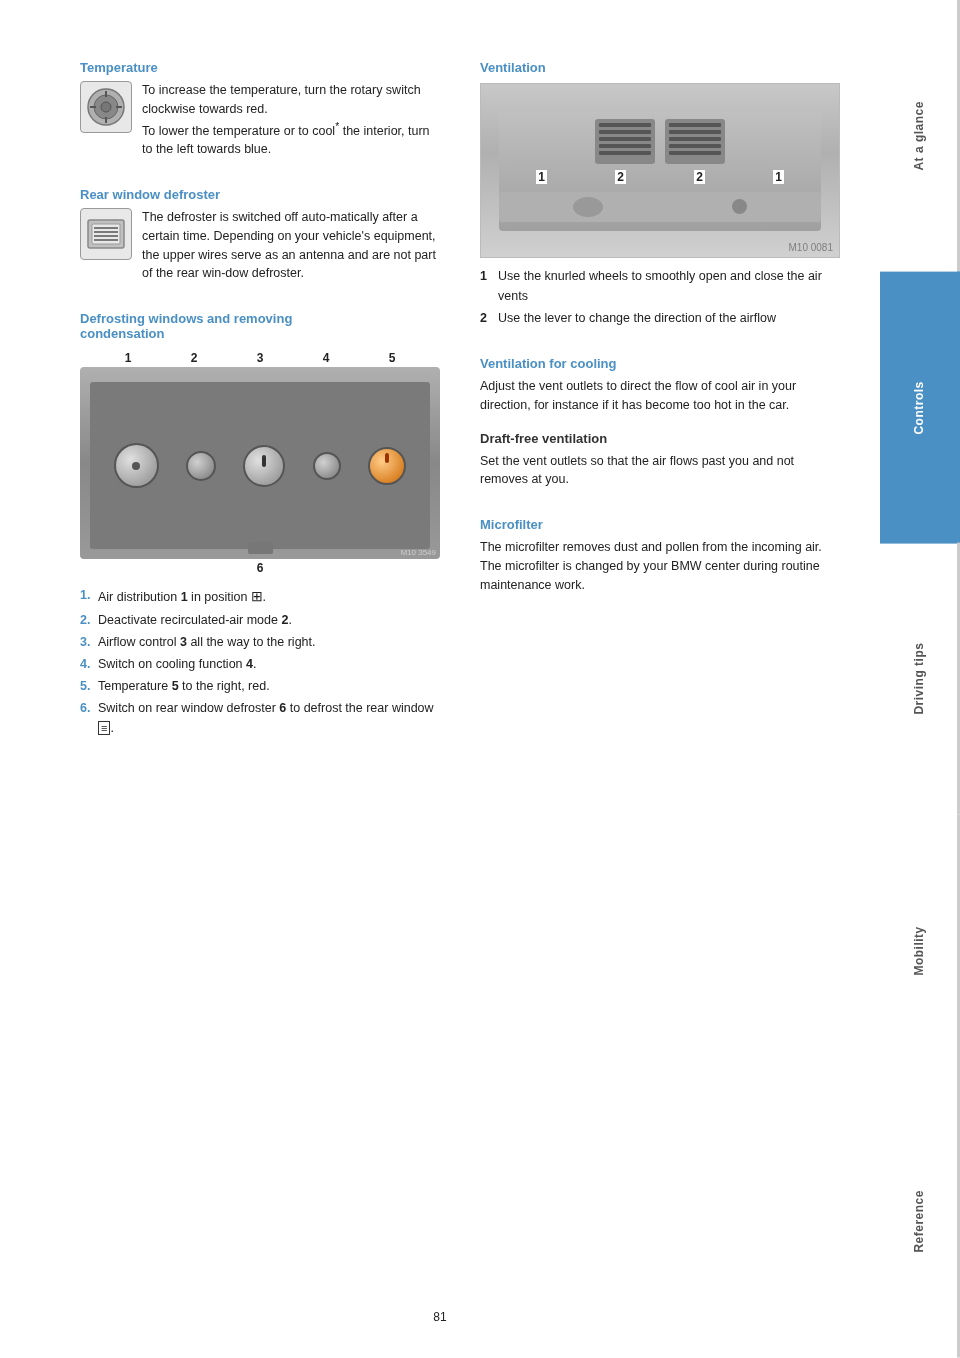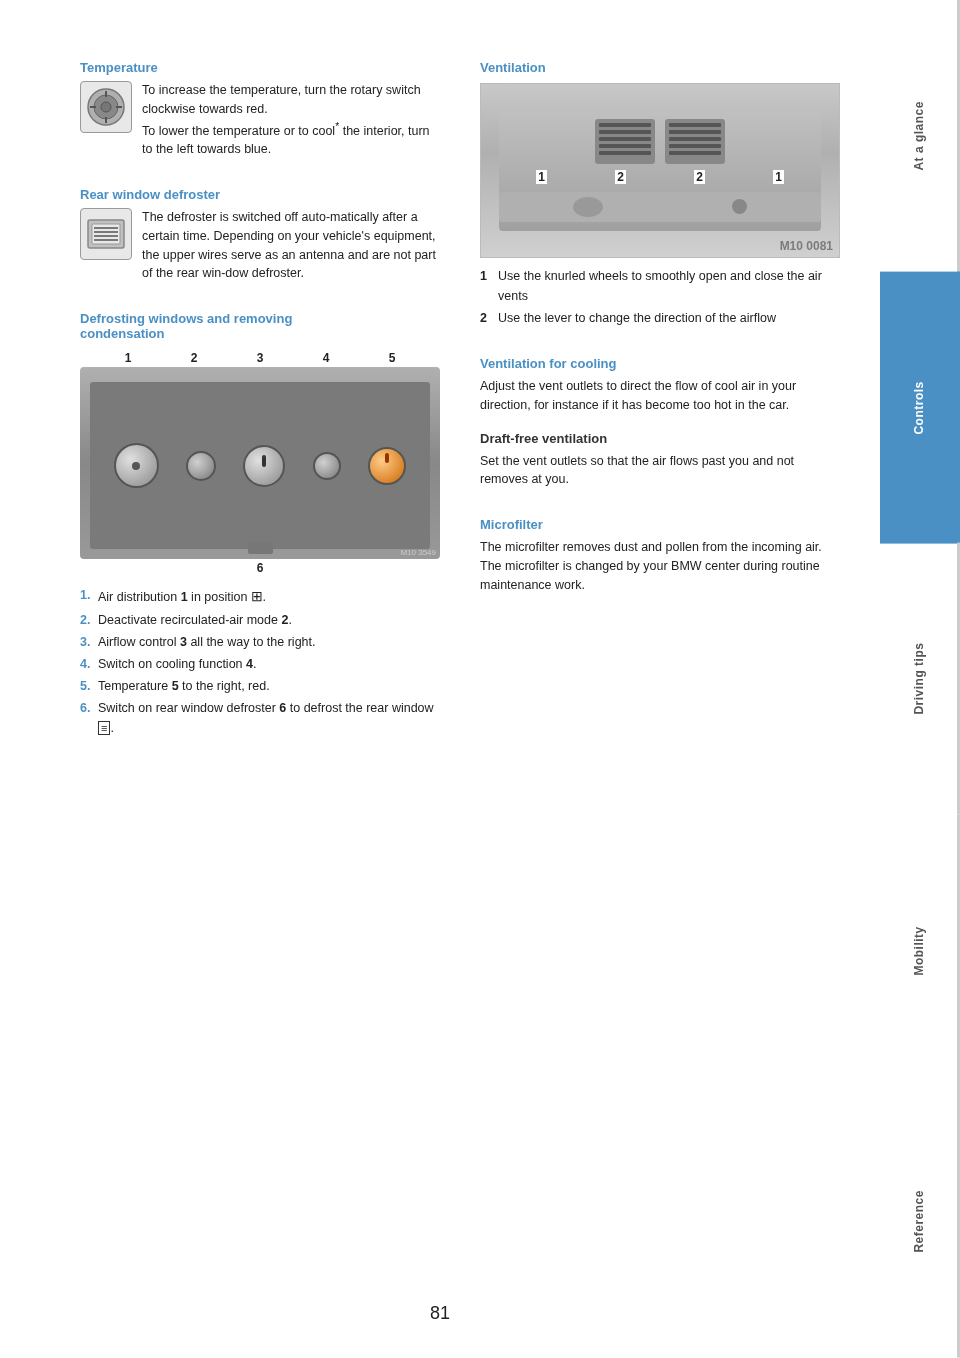--- a/index.html
+++ b/index.html
@@ -153,21 +153,21 @@
       position: absolute;
       bottom: 30px;
       left: 0;
       right: 80px;
       text-align: center;
       font-size: 11px;
       color: #555;
     }
 
     .page-number {
-      font-size: 18px;
+      font-size: 12px;
       color: #222;
       font-weight: normal;
       margin-bottom: 4px;
     }
 
     
     .ctrl-panel {
       width: 100%;
       height: 192px;
       background: linear-gradient(180deg, #b0b0b0 0%, #888 50%, #999 100%);
@@ -435,21 +435,21 @@
                 <span style="font-size:12px;font-weight:bold;color:#222;background:white;padding:0 2px;">2</span>
                 <span style="font-size:12px;font-weight:bold;color:#222;background:white;padding:0 2px;">2</span>
                 <span style="font-size:12px;font-weight:bold;color:#222;background:white;padding:0 2px;">1</span>
               </div>
 
               <div style="width:100%;margin-top:8px;height:30px;background:#b0b0b0;border-radius:3px;display:flex;align-items:center;justify-content:space-around;padding:0 10px;">
                 <div style="width:30px;height:20px;background:#999;border-radius:50%;"></div>
                 <div style="width:15px;height:15px;background:#888;border-radius:50%;"></div>
               </div>
             </div>
-            <div style="position:absolute;bottom:4px;right:6px;font-size:12px;color:rgba(0,0,0,0.4);font-weight:bold;">M10 0081</div>
+            <div style="position:absolute;bottom:4px;right:6px;font-size:10px;color:rgba(0,0,0,0.4);">M10 0081</div>
           </div>
         </div>
 
         <ul class="numbered-list">
           <li>
             <span class="num-black">1</span>
             <span>Use the knurled wheels to smoothly open and close the air vents</span>
           </li>
           <li>
             <span class="num-black">2</span>

